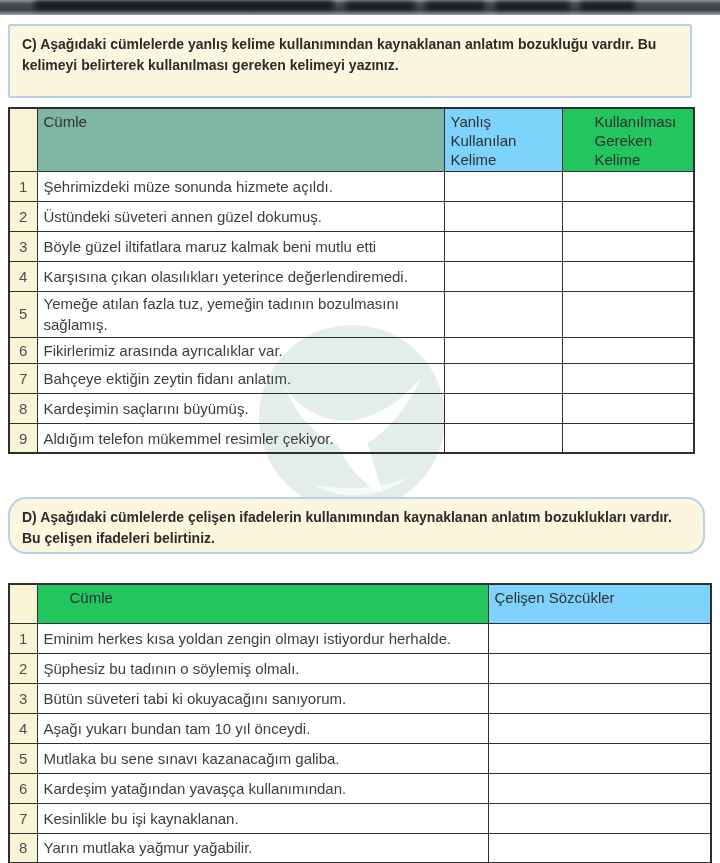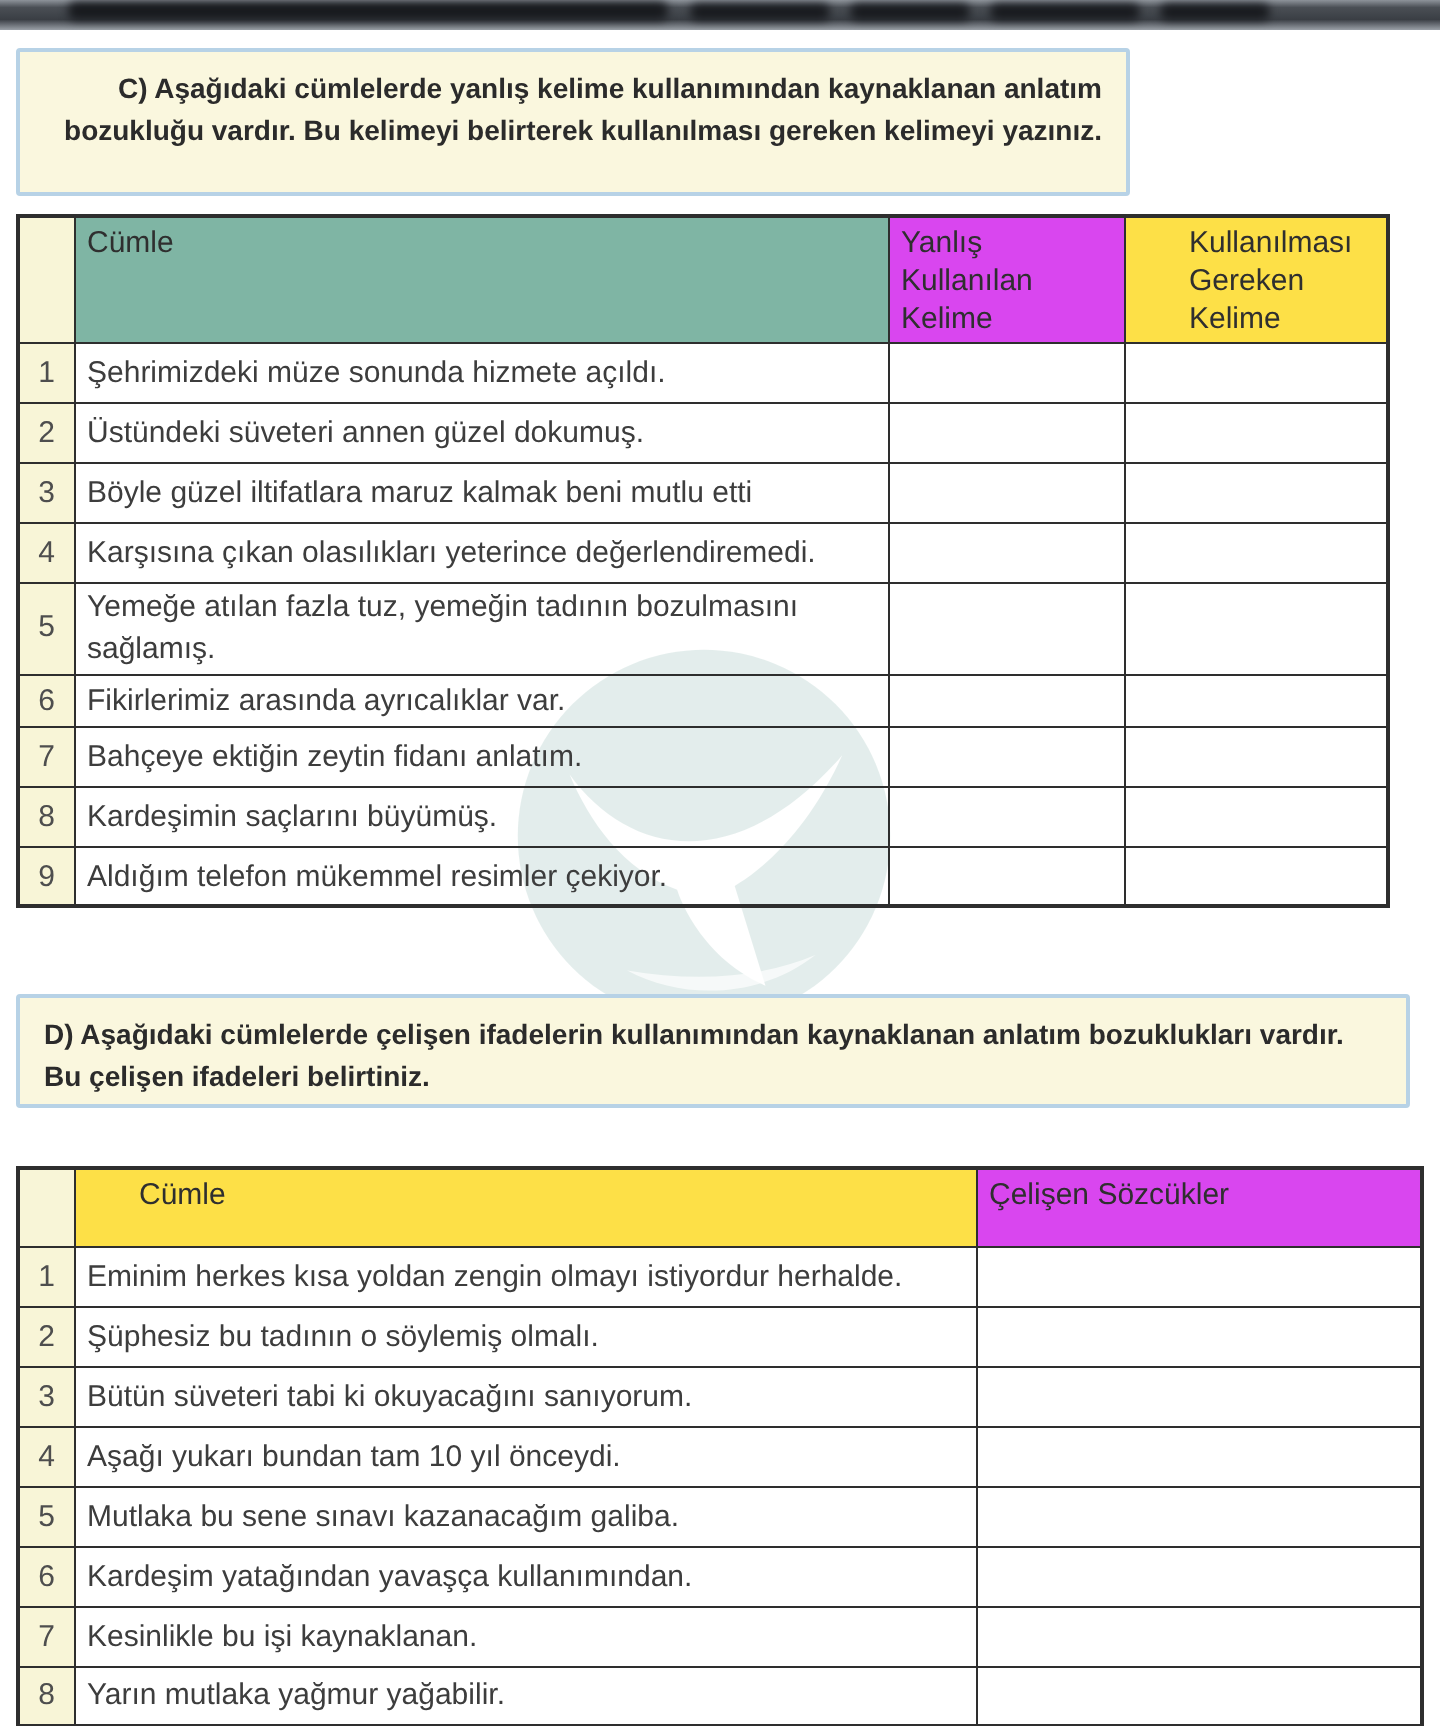--- a/index.html
+++ b/index.html
@@ -20,42 +20,42 @@
   .b3{left:425px;top:2px;width:60px;height:8px;}
   .b4{left:495px;top:2px;width:75px;height:8px;}
   .b5{left:580px;top:2px;width:55px;height:8px;}
   
   .instruction{
     position:absolute;left:8px;box-sizing:border-box;
     background:#FAF7DE;border:2px solid #B7D2E6;border-radius:2px;
     padding:8px 12px 14px 12px;
     font-weight:bold;font-size:14px;line-height:1.5;color:#2b2b2b;
   }
-  .box-c{top:24px;width:557px;height:74px;text-align:right;}
-  .box-d{top:497px;width:697px;height:57px;}
+  .box-c{top:24px;width:684px;height:74px;}
+  .box-d{top:497px;width:697px;height:57px;border-radius:18px;}
   
   .watermark{position:absolute;left:256px;top:322px;z-index:0;opacity:0.15;}
   
   table{
     position:absolute;left:8px;border-collapse:collapse;table-layout:fixed;
     z-index:1;background:transparent;
   }
   .table-c{top:107px;width:685px;}
   .table-d{top:583px;width:702px;}
   td{
     border:1.5px solid #2e2e2e;box-sizing:border-box;
     font-size:15px;color:#3d3d3d;padding:2px 6px;vertical-align:middle;
     background:transparent;overflow:hidden;
   }
   table{border:2px solid #2e2e2e;}
   .numcol{background:#F8F5D7;text-align:center;color:#4e4e4e;padding:2px 2px;}
   .hdr{vertical-align:top;padding-top:4px;line-height:1.25;color:#2f2f2f;}
   .hdr-teal{background:#7FB5A4;}
-  .hdr-blue{background:#d946ef;}
-  .hdr-salmon{background:#fde047;padding-left:32px;}
+  .hdr-blue{background:#7dd3fc;}
+  .hdr-salmon{background:#22c55e;padding-left:32px;}
   .hdr-cream{background:#F8F5D7;}
   .hc{height:40px;}
   .hd{height:39px;}
   .r30{height:30px;}
   .r45{height:45px;line-height:1.35;}
   .r26{height:26px;}
 </style>
 </head>
 <body>
 

